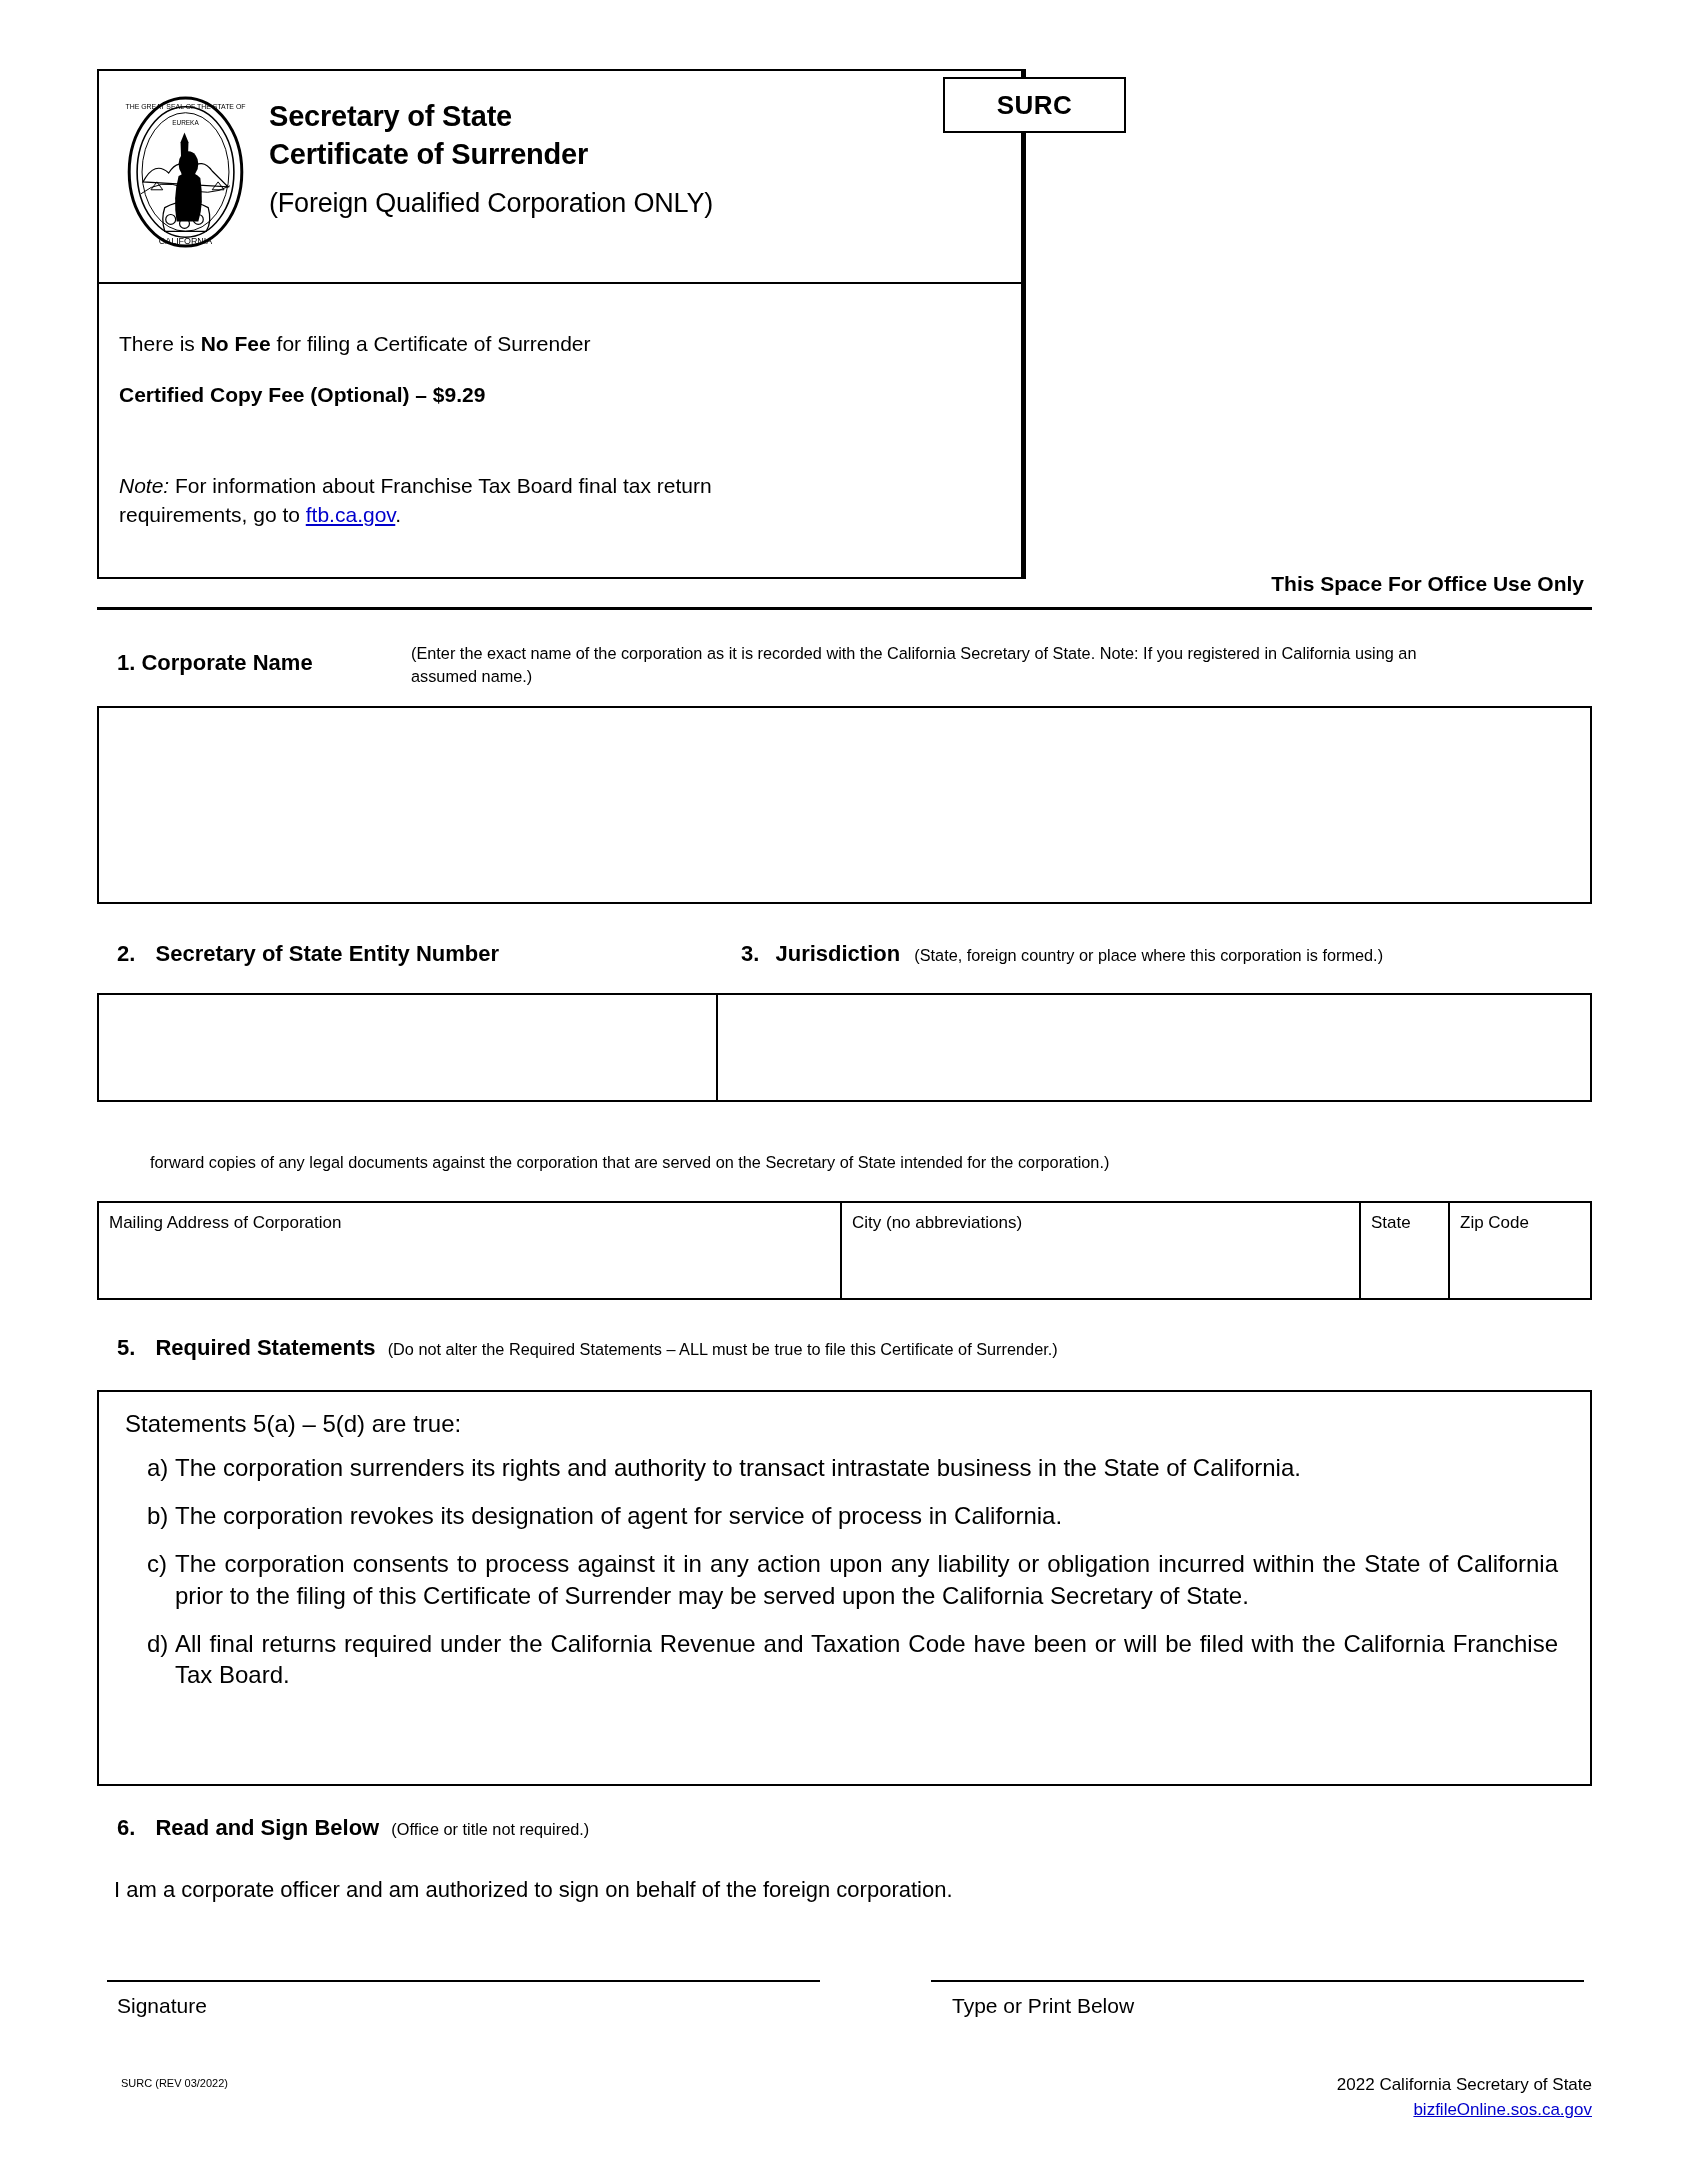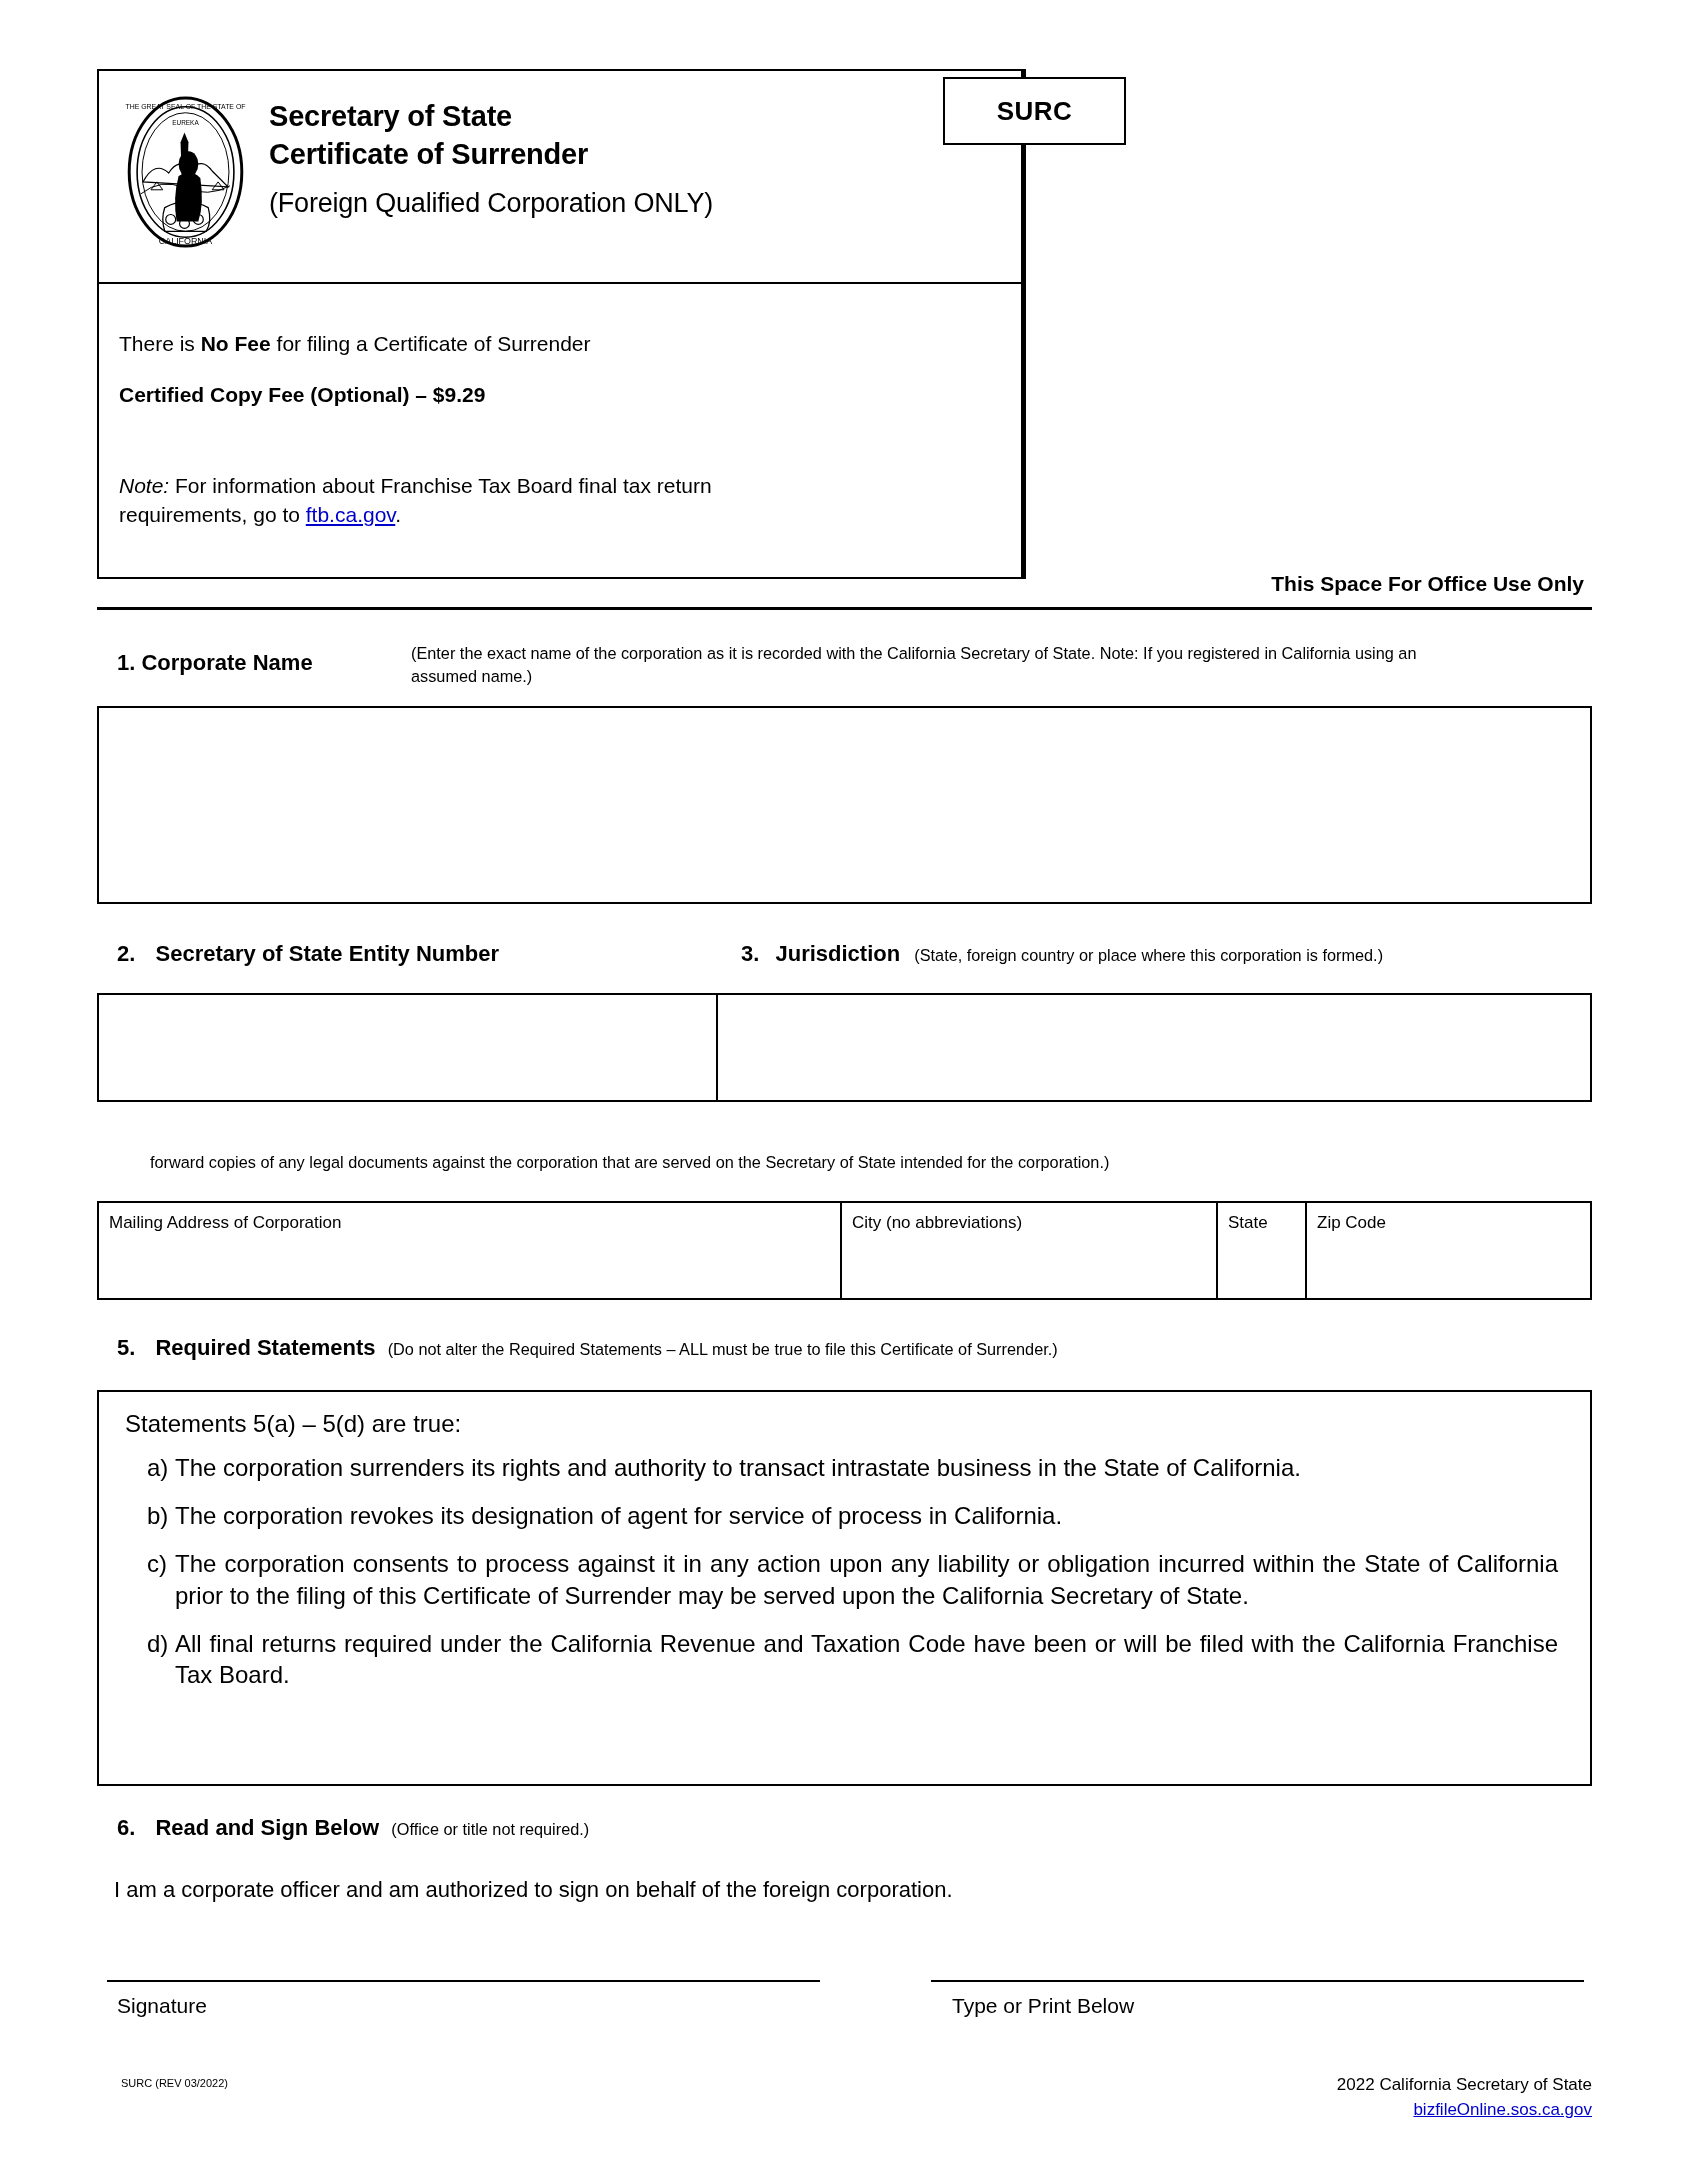--- a/index.html
+++ b/index.html
@@ -67,21 +67,21 @@
     font-size: 27px;
     font-weight: normal;
     margin-top: 14px;
     letter-spacing: -0.2px;
   }
   .surc-box {
     position: absolute;
     left: 844px;
     top: 6px;
     width: 183px;
-    height: 68px;
+    height: 56px;
     border: 2.5px solid #000;
     box-sizing: border-box;
     background: #fff;
     display: flex;
     align-items: center;
     justify-content: center;
     font-size: 26px;
     font-weight: bold;
     letter-spacing: 0.4px;
     z-index: 5;
@@ -240,21 +240,21 @@
     position: absolute;
     left: 97px;
     top: 1201px;
     width: 1495px;
     height: 99px;
     border: 2.5px solid #000;
     box-sizing: border-box;
     display: flex;
   }
   .s4-c1 { width: 743px; border-right: 2.5px solid #000; box-sizing: border-box; }
-  .s4-c2 { width: 376px; border-right: 2.5px solid #000; box-sizing: border-box; }
+  .s4-c2 { width: 519px; border-right: 2.5px solid #000; box-sizing: border-box; }
   .s4-c3 { width: 89px; border-right: 2.5px solid #000; box-sizing: border-box; }
   .s4-c4 { flex: 1; }
   .colhdr {
     font-size: 17px;
     padding: 10px 0 0 10px;
   }
 
   
   .s5-label {
     position: absolute;

